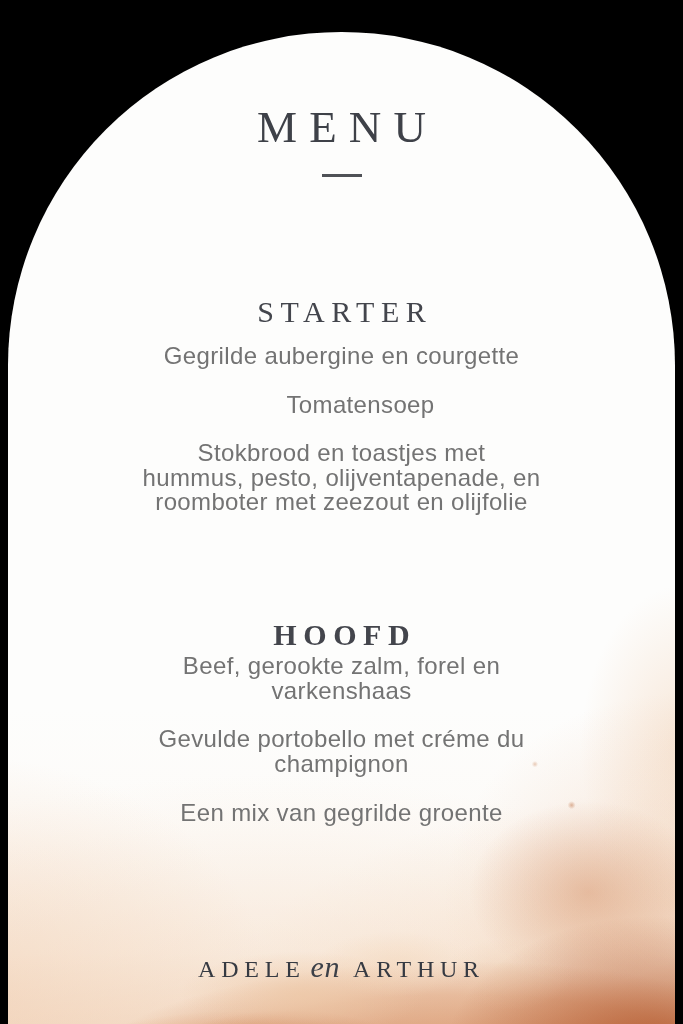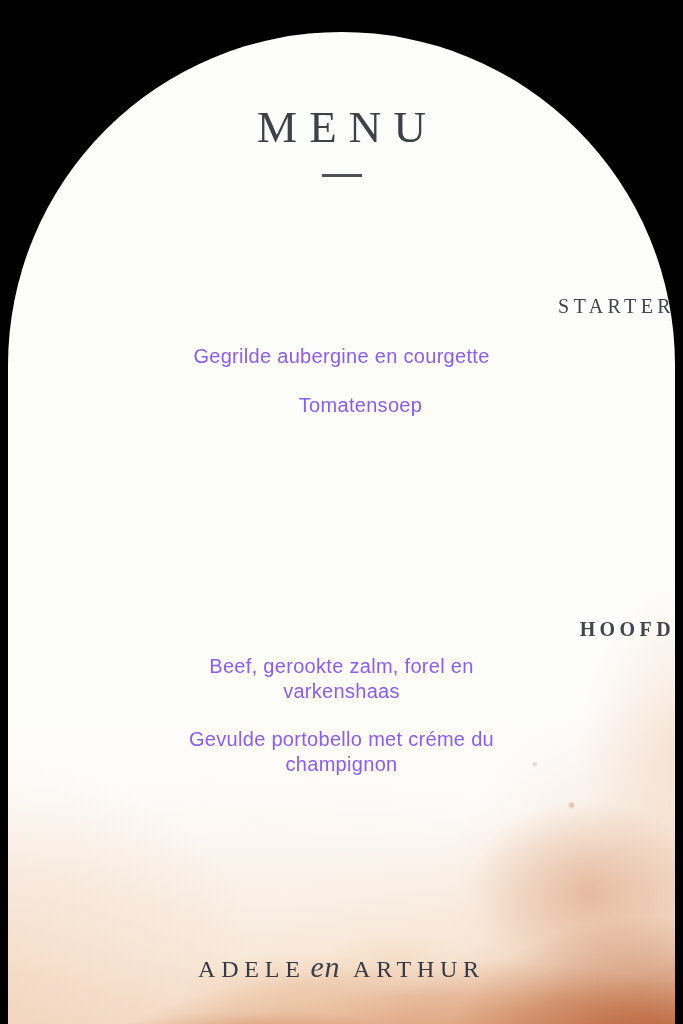--- a/index.html
+++ b/index.html
@@ -83,35 +83,34 @@
     top: 142px;
     left: 50%;
     width: 40px;
     height: 3px;
     margin-left: -20px;
     background: #4f5156;
   }
   .heading {
     font-family: "Liberation Serif", serif;
     font-weight: 500;
-    font-size: 20px;
+    font-size: 30px;
     line-height: 1.2;
     letter-spacing: 0.22em;
     text-indent: 0.22em;
     color: #43454c;
-    text-align: right;
   }
   .heading.starter { top: 262px; }
   .heading.hoofd   { top: 585px; font-weight: bold; }
   .item {
     font-family: "Liberation Sans", sans-serif;
-    font-size: 20px;
+    font-size: 24px;
     line-height: 24.5px;
     letter-spacing: 0.015em;
-    color: #8b5cf6;
+    color: #737373;
     white-space: pre-line;
   }
   .item.s1 { top: 312px; }
   .item.s2 { top: 361px; padding-left: 38px; }
   .item.s3 { top: 409px; }
   .item.h1 { top: 622px; }
   .item.h2 { top: 695px; }
   .item.h3 { top: 769px; }
   .footer {
     top: 918px;
@@ -136,26 +135,30 @@
   <div class="card">
     <div class="watercolor"></div>
     <div class="content">
 
       <h1 class="abs title">MENU</h1>
       <div class="divider"></div>
 
       <h2 class="abs heading starter">STARTER</h2>
       <p class="abs item s1">Gegrilde aubergine en courgette</p>
       <p class="abs item s2">Tomatensoep</p>
+      <p class="abs item s3">Stokbrood en toastjes met
+hummus, pesto, olijventapenade, en
+roomboter met zeezout en olijfolie</p>
 
       <h2 class="abs heading hoofd">HOOFD</h2>
       <p class="abs item h2">Gevulde portobello met créme du
 champignon</p>
       <p class="abs item h1">Beef, gerookte zalm, forel en
 varkenshaas</p>
+      <p class="abs item h3">Een mix van gegrilde groente</p>
 
       <div class="abs footer">
         <span class="name">ADELE</span><span class="conj">en</span><span class="name">ARTHUR</span>
       </div>
 
     </div>
   </div>
 </div>
 
 </body></html>

